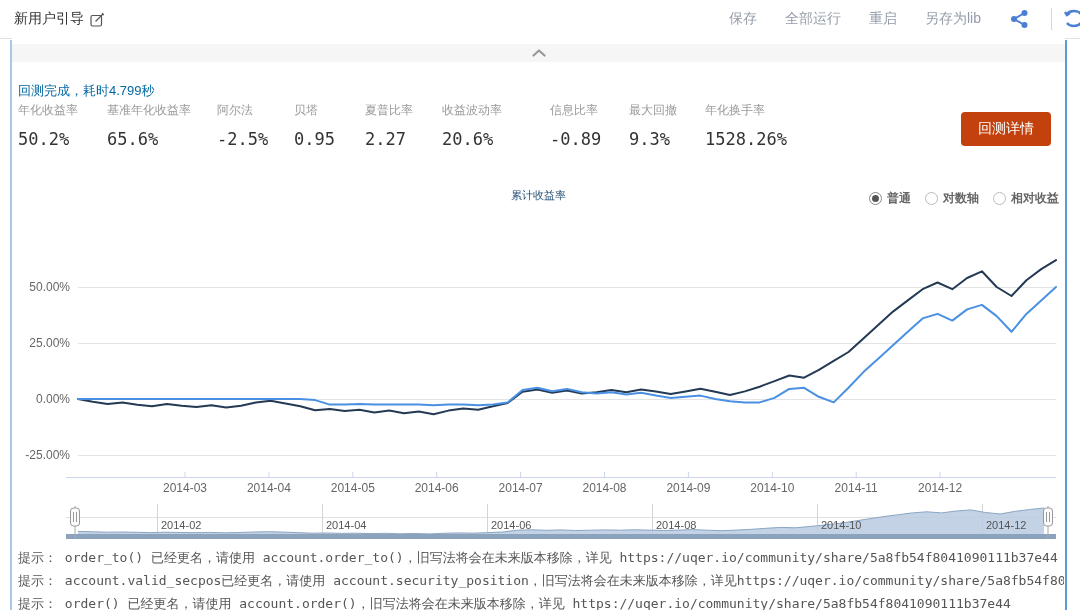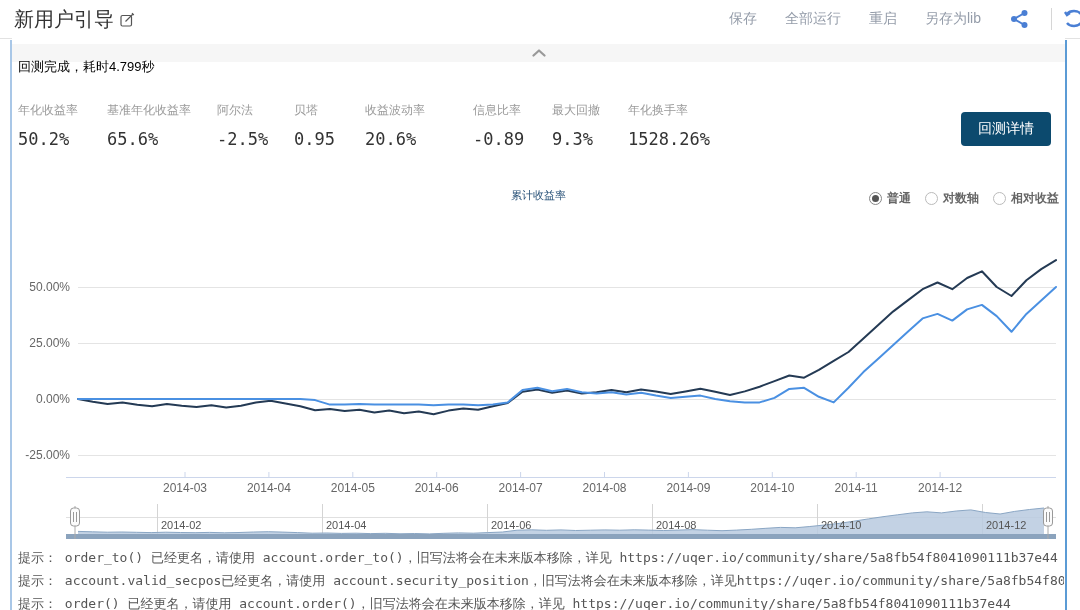--- a/index.html
+++ b/index.html
@@ -3,47 +3,47 @@
 <meta charset="utf-8">
 <style>
   html,body{margin:0;padding:0;background:#fff;}
   body{width:1080px;height:610px;position:relative;overflow:hidden;
        font-family:"Liberation Sans","DejaVu Sans",sans-serif;color:#333;}
 
   
   .header{position:absolute;top:0;left:0;width:1080px;height:38px;background:#fff;
           border-bottom:1px solid #e2e2e2;display:flex;align-items:center;}
   .header-left{display:flex;align-items:center;margin-left:14px;gap:6px;}
-  .page-title{font-size:20px;color:#333;}
+  .page-title{font-size:14px;color:#333;}
   .header-right{position:absolute;right:0;top:0;height:38px;display:flex;align-items:center;margin-left:43px;}
   .hlink{font-size:14px;color:#949ca9;margin-right:28px;cursor:pointer;}
   .share-wrap{display:flex;align-items:center;margin-right:6px;}
   .vdiv{width:1px;height:22px;background:#d6d6d6;margin:0 12px 0 14px;}
   .partial-icon{width:16px;height:20px;overflow:hidden;position:relative;}
 
   
   .left-border{position:absolute;left:10px;top:40px;bottom:0;width:2px;background:#a9c7e7;}
   .right-line{position:absolute;left:1065px;top:40px;bottom:0;width:2px;background:#5b9bd5;}
   .content{position:absolute;left:12px;top:38px;width:1053px;height:572px;background:#fff;}
 
   .collapse-strip{position:absolute;top:6px;left:0;right:0;height:18px;background:#f6f6f6;
                   display:flex;align-items:center;justify-content:center;cursor:pointer;}
 
-  .status-line{position:absolute;top:20px;left:6px;font-size:13px;color:#000000;}
+  .status-line{position:absolute;top:44px;left:6px;font-size:13px;color:#0369a1;}
 
   
   .metrics{position:absolute;top:64px;left:6px;display:flex;justify-content:space-between;}
   .metric{margin-right:9px;}
   .metric .m-label{font-size:12px;color:#9a9a9a;white-space:nowrap;}
   .metric .m-value{font-size:17px;color:#333;margin-top:10px;
                    font-family:"DejaVu Sans Mono","Liberation Mono",monospace;}
   .m0{width:80px}.m1{width:101px}.m2{width:68px}.m3{width:62px}.m4{width:68px}
   .m5{width:99px}.m6{width:70px}.m7{width:67px}.m8{width:135px}
   .btns{position:absolute;top:74px;right:14px;display:flex;gap:26px;}
-  .blue-btn{background:#0c4a6e;color:#fff;font-size:14px;border:none;border-radius:4px;
+  .blue-btn{background:#c2410c;color:#fff;font-size:14px;border:none;border-radius:4px;
             padding:8px 17px;cursor:pointer;white-space:nowrap;}
 
   
   .chart-title-row{position:absolute;top:150px;left:0;right:0;height:26px;}
   .chart-title{position:absolute;left:0;right:0;text-align:center;font-size:11px;color:#2a5379;}
   .radios{position:absolute;right:6px;top:2px;display:flex;align-items:flex-end;gap:14px;font-weight:bold;}
   .radio-item{display:flex;align-items:center;gap:5px;cursor:pointer;}
   .radio-circle{width:13px;height:13px;border-radius:50%;border:1px solid #bbb;background:#fff;
                 display:inline-flex;align-items:center;justify-content:center;box-sizing:border-box;}
   .radio-circle.sel{border-color:#888;}
@@ -122,20 +122,24 @@
       <div class="m-label">基准年化收益率</div>
       <div class="m-value">65.6%</div>
     </div>
     <div class="metric m2">
       <div class="m-label">阿尔法</div>
       <div class="m-value">-2.5%</div>
     </div>
     <div class="metric m3">
       <div class="m-label">贝塔</div>
       <div class="m-value">0.95</div>
+    </div>
+    <div class="metric m4">
+      <div class="m-label">夏普比率</div>
+      <div class="m-value">2.27</div>
     </div>
     <div class="metric m5">
       <div class="m-label">收益波动率</div>
       <div class="m-value">20.6%</div>
     </div>
     <div class="metric m6">
       <div class="m-label">信息比率</div>
       <div class="m-value">-0.89</div>
     </div>
     <div class="metric m7">

